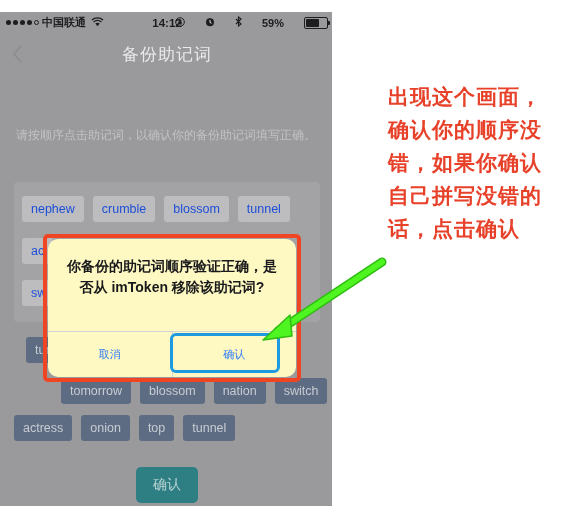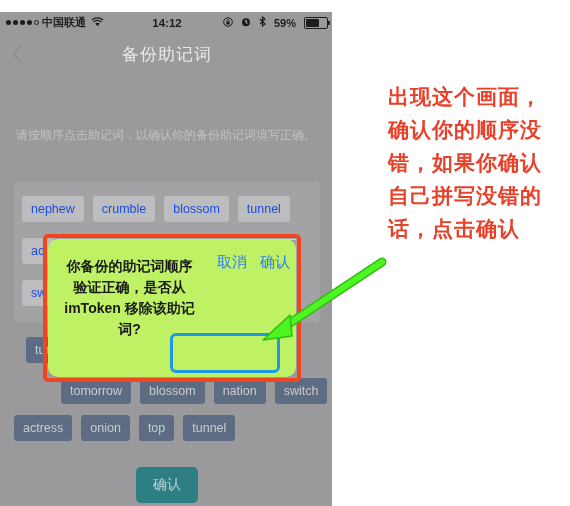--- a/index.html
+++ b/index.html
@@ -56,21 +56,21 @@
     position: absolute;
     left: 0; right: 0;
     text-align: center;
     font-size: 11.5px;
     pointer-events: none;
   }
   .sb-right {
     margin-left: auto;
     display: flex;
     align-items: center;
-    gap: 8px;
+    gap: 20px;
   }
   .ico-sm { display: inline-block; line-height: 1; }
   .batt {
     width: 22px; height: 10px;
     border: 1px solid #1d1d1f;
     border-radius: 2px;
     position: relative;
     display: inline-block;
   }
   .batt::after {
@@ -199,25 +199,26 @@
     border-radius: 5px;
     box-sizing: border-box;
     z-index: 30;
   }
   #dialog {
     position: absolute;
     left: 48px;
     top: 227px;
     width: 248px;
     height: 138px;
-    background: #bef264;
+    background: #fef9c3;
     border-radius: 10px;
     box-sizing: border-box;
     z-index: 31;
     display: flex;
+    flex-direction: column;
   }
   #dialog-message {
     flex: 1;
     padding: 17px 14px 8px 14px;
     text-align: center;
     font-size: 14px;
     line-height: 21px;
     color: #19191b;
     font-weight: bold;
     box-sizing: border-box;
@@ -225,21 +226,21 @@
   #dialog-buttons {
     height: 45px;
     display: flex;
     border-top: 1px solid #d3d3d6;
   }
   .dlg-btn {
     flex: 1;
     display: flex;
     align-items: center;
     justify-content: center;
-    font-size: 15px;
+    font-size: 11px;
     color: #2f7cf6;
     background: transparent;
     border: none;
     font-family: inherit;
     box-sizing: border-box;
   }
   #dialog-cancel { border-right: 1px solid #d3d3d6; }
   #confirm-highlight {
     position: absolute;
     left: 170px;

